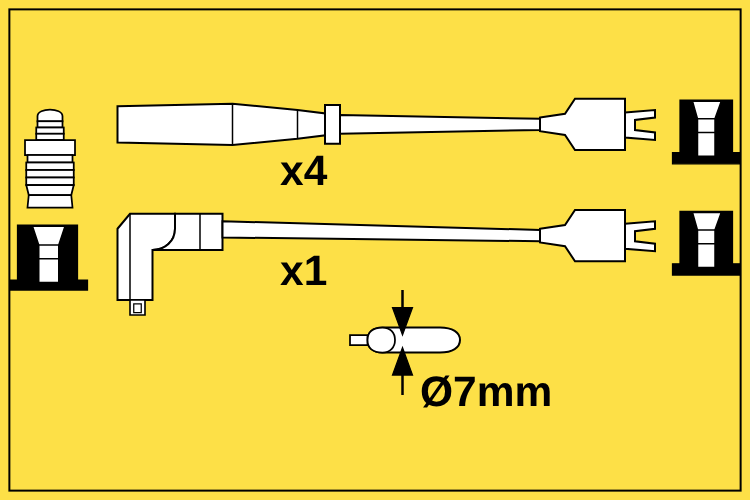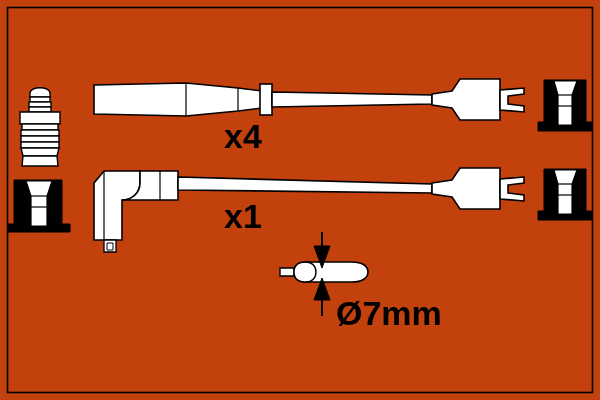--- a/index.html
+++ b/index.html
@@ -11,21 +11,21 @@
   body {
     width: 600px;
     height: 400px;
     overflow: hidden;
     font-family: "Liberation Sans", sans-serif;
   }
   #diagram-root {
     position: relative;
     width: 600px;
     height: 400px;
-    background: #c2410c;
+    background: #fde047;
   }
   #diagram-svg {
     position: absolute;
     top: 0;
     left: 0;
     width: 600px;
     height: 400px;
     display: block;
   }
   .qty-label {

